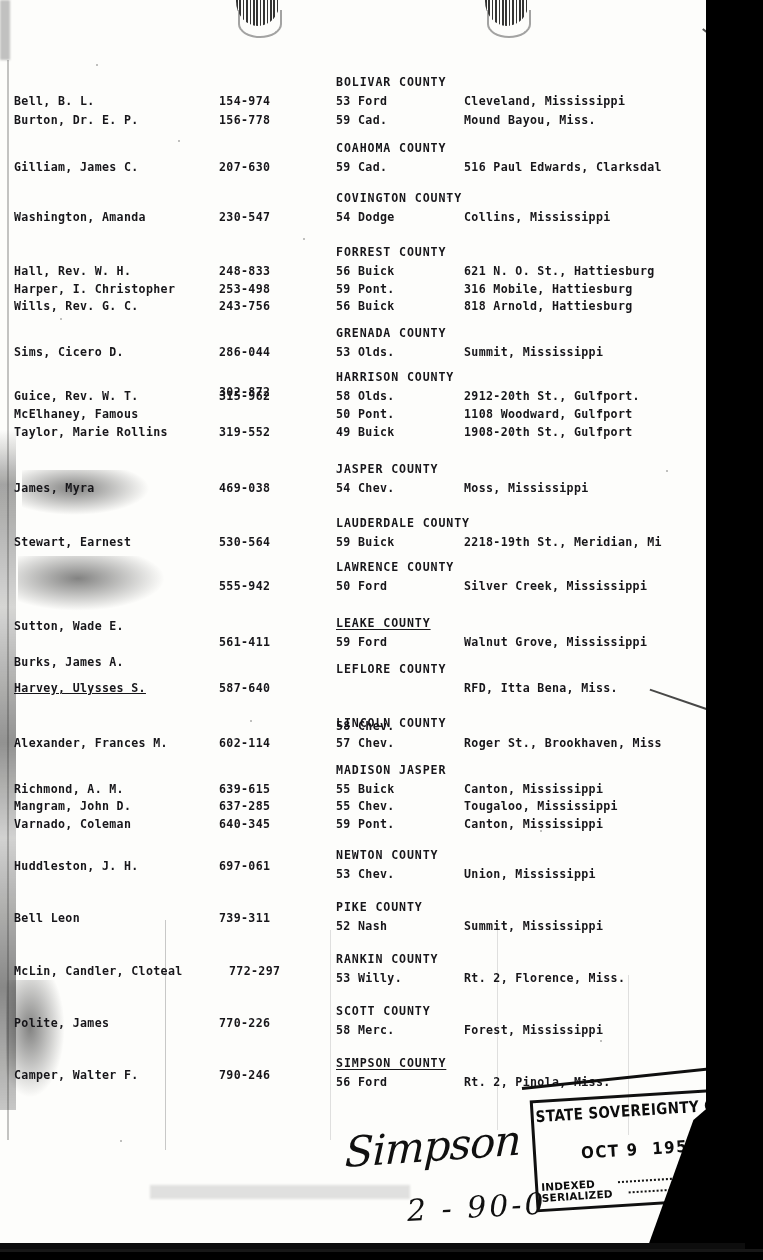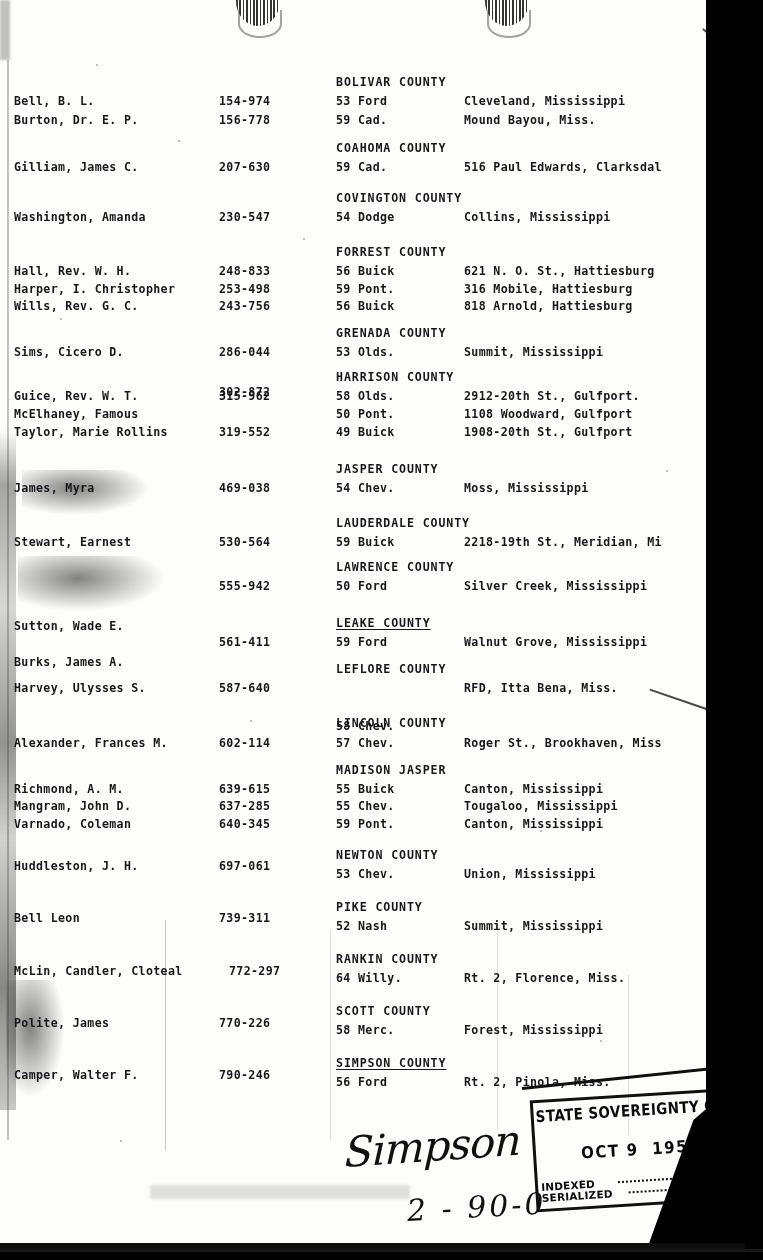--- a/index.html
+++ b/index.html
@@ -361,21 +361,21 @@
 
     <div class="t name" style="top:537px;">Stewart, Earnest</div>
     <div class="t num" style="top:537px;">530-564</div>
 
     <div class="t name" style="top:581px;margin-top:40px;">Sutton, Wade E.</div>
     <div class="t num" style="top:581px;">555-942</div>
 
     <div class="t name" style="top:637px;margin-top:20px;">Burks, James A.</div>
     <div class="t num" style="top:637px;">561-411</div>
 
-    <div class="t name" style="top:683px;">Harvey, Ulysses S.</div>
+    <div class="t name" style="top:683px;text-decoration:underline;">Harvey, Ulysses S.</div>
     <div class="t num" style="top:683px;">587-640</div>
 
     <div class="t name" style="top:738px;">Alexander, Frances M.</div>
     <div class="t num" style="top:738px;">602-114</div>
 
     <div class="t name" style="top:784px;">Richmond, A. M.</div>
     <div class="t num" style="top:784px;">639-615</div>
 
     <div class="t name" style="top:801px;">Mangram, John D.</div>
     <div class="t num" style="top:801px;">637-285</div>
@@ -466,21 +466,21 @@
 
     <div class="t rc hdr" style="top:850px;">NEWTON COUNTY</div>
     <div class="t ryr" style="top:869px;">53 Chev.</div>
     <div class="t rloc" style="top:869px;">Union, Mississippi</div>
 
     <div class="t rc hdr" style="top:902px;">PIKE COUNTY</div>
     <div class="t ryr" style="top:921px;">52 Nash</div>
     <div class="t rloc" style="top:921px;">Summit, Mississippi</div>
 
     <div class="t rc hdr" style="top:954px;">RANKIN COUNTY</div>
-    <div class="t ryr" style="top:973px;">64 Willy.</div>
+    <div class="t ryr" style="top:973px;">53 Willy.</div>
     <div class="t rloc" style="top:973px;">Rt. 2, Florence, Miss.</div>
 
     <div class="t rc hdr" style="top:1006px;">SCOTT COUNTY</div>
     <div class="t ryr" style="top:1025px;">58 Merc.</div>
     <div class="t rloc" style="top:1025px;">Forest, Mississippi</div>
 
     <div class="t rc hdr und" style="top:1058px;">SIMPSON COUNTY</div>
     <div class="t ryr" style="top:1077px;">56 Ford</div>
     <div class="t rloc" style="top:1077px;">Rt. 2, Pinola, Miss.</div>
 

